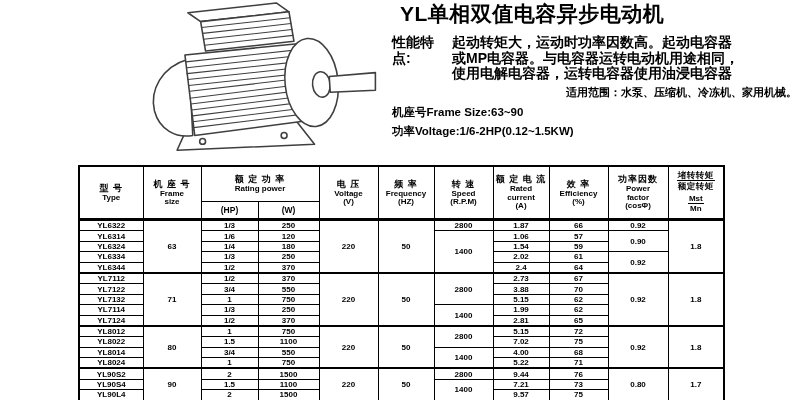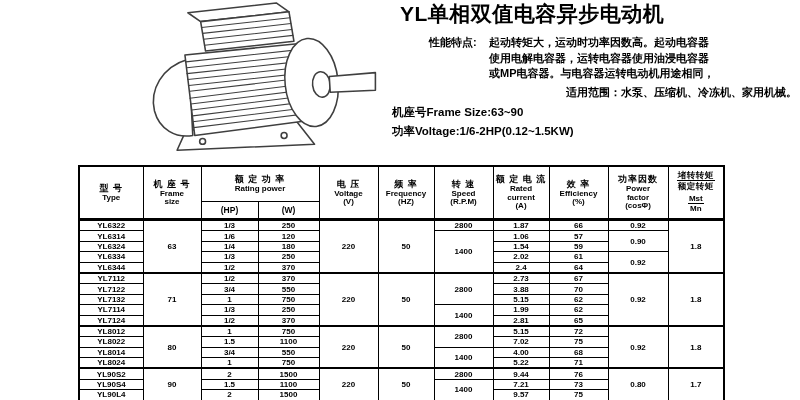--- a/index.html
+++ b/index.html
@@ -5,21 +5,21 @@
   html,body{margin:0;padding:0;}
   body{width:800px;height:400px;position:relative;background:#fff;color:#000;
        font-family:"Liberation Sans","DejaVu Sans",sans-serif;overflow:hidden;}
 
   
   .motor-wrap{position:absolute;left:80px;top:0px;width:310px;height:162px;}
 
   
   .info{position:absolute;left:392px;top:2px;width:405px;}
   .title{font-size:21px;font-weight:bold;letter-spacing:.5px;margin:0 0 9px 8px;line-height:24px;}
-  .features{display:flex;font-size:11px;font-weight:bold;line-height:15.5px;margin-left:37px;}
+  .features{display:flex;font-size:14px;font-weight:bold;line-height:15.5px;}
   .features .label{flex:0 0 60px;}
   .scope{font-size:11px;font-weight:bold;margin-top:3px;line-height:15px;text-align:right;}
   .meta{font-size:11.5px;font-weight:bold;margin-top:5px;line-height:14px;}
 
   
   .spec{position:absolute;left:78px;top:165px;width:646px;border-collapse:collapse;
         table-layout:fixed;border:2px solid #000;}
   .spec th,.spec td{border:1px solid #000;text-align:center;vertical-align:middle;
         padding:0;font-weight:bold;overflow:hidden;}
   .spec thead tr.main th{height:34px;}
@@ -79,22 +79,22 @@
     </g>
   </svg>
 </div>
 
 <div class="info">
   <h1 class="title">YL单相双值电容异步电动机</h1>
   <div class="features">
     <div class="label">性能特点:</div>
     <div>
       <div>起动转矩大，运动时功率因数高。起动电容器</div>
+      <div>或MP电容器。与电容器运转电动机用途相同，</div>
       <div>使用电解电容器，运转电容器使用油浸电容器</div>
-      <div>或MP电容器。与电容器运转电动机用途相同，</div>
     </div>
   </div>
   <div class="scope">适用范围：水泵、压缩机、冷冻机、家用机械。</div>
   <div class="meta">机座号Frame Size:63~90</div>
   <div class="meta">功率Voltage:1/6-2HP(0.12~1.5KW)</div>
 </div>
 
 <table class="spec">
   <colgroup>
     <col style="width:64px">

